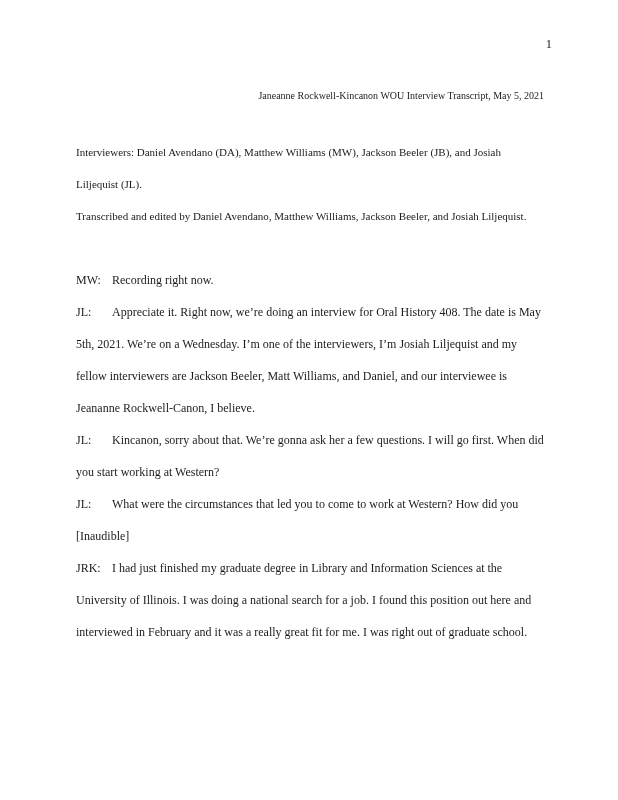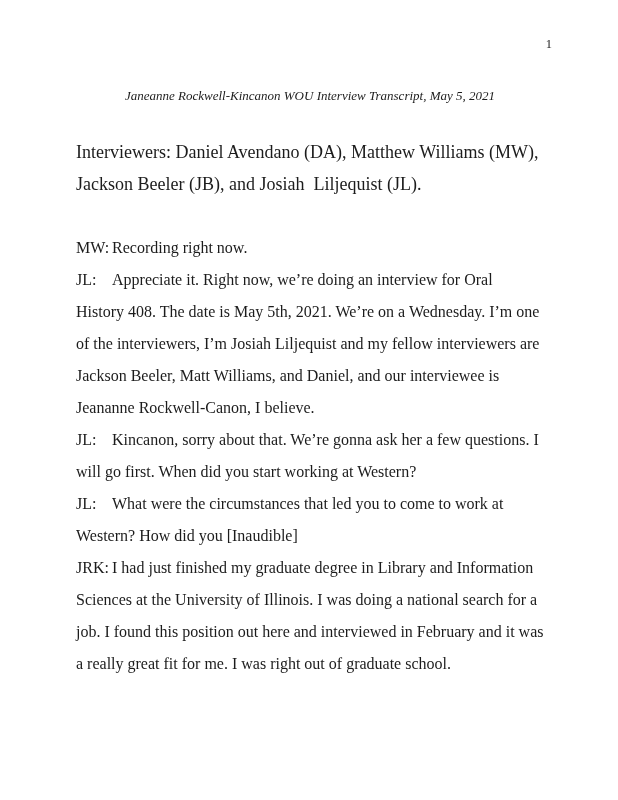--- a/index.html
+++ b/index.html
@@ -40,40 +40,39 @@
 
   
   .content {
     position: absolute;
     top: 86px;
     left: 76px;
     width: 468px;
   }
 
   .doc-title {
-    text-align: center;
-    font-size: 13px;
+    text-align: right;
+    font-size: 10px;
     line-height: 20px;
     margin: 0 0 30px 0;
     color: #1c1c1c;
-    font-style: italic;
   }
 
   .para {
-    font-size: 18px;
+    font-size: 11px;
     line-height: 32px;
     margin: 0;
     color: #1c1c1c;
     text-align: left;
     white-space: pre-wrap;
   }
 
   
   .turn {
-    font-size: 16px;
+    font-size: 12px;
     line-height: 32px;
     margin: 0;
     color: #1c1c1c;
     text-indent: 0;
   }
   .turn .spk {
     display: inline-block;
     width: 36px;
     vertical-align: baseline;
   }
@@ -92,20 +91,21 @@
 
   <div class="page-number">1</div>
 
   <div class="content">
 
     <p class="doc-title">Janeanne Rockwell-Kincanon WOU Interview Transcript, May 5, 2021</p>
 
     <p class="para">Interviewers: Daniel Avendano (DA), Matthew Williams (MW), Jackson Beeler (JB), and Josiah  Liljequist (JL).</p>
 
 
+    <p class="para">Transcribed and edited by Daniel Avendano, Matthew Williams, Jackson Beeler, and Josiah Liljequist.</p>
 
     <div class="gap-line"></div>
 
     <div id="transcript-container">
         <p class="turn"><span class="spk">MW:</span><span class="utt">Recording right now.</span></p>
         <p class="turn"><span class="spk">JL:</span><span class="utt">Appreciate it. Right now, we’re doing an interview for Oral History 408. The date is May 5th, 2021. We’re on a Wednesday. I’m one of the interviewers, I’m Josiah Liljequist and my fellow interviewers are Jackson Beeler, Matt Williams, and Daniel, and our interviewee is Jeananne Rockwell-Canon, I believe.</span></p>
         <p class="turn"><span class="spk">JL:</span><span class="utt">Kincanon, sorry about that. We’re gonna ask her a few questions. I will go first. When did you start working at Western?</span></p>
         <p class="turn"><span class="spk">JL:</span><span class="utt">What were the circumstances that led you to come to work at Western? How did you [Inaudible]</span></p>
         <p class="turn"><span class="spk">JRK:</span><span class="utt">I had just finished my graduate degree in Library and Information Sciences at the University of Illinois. I was doing a national search for a job. I found this position out here and interviewed in February and it was a really great fit for me. I was right out of graduate school.</span></p>
       </div>

